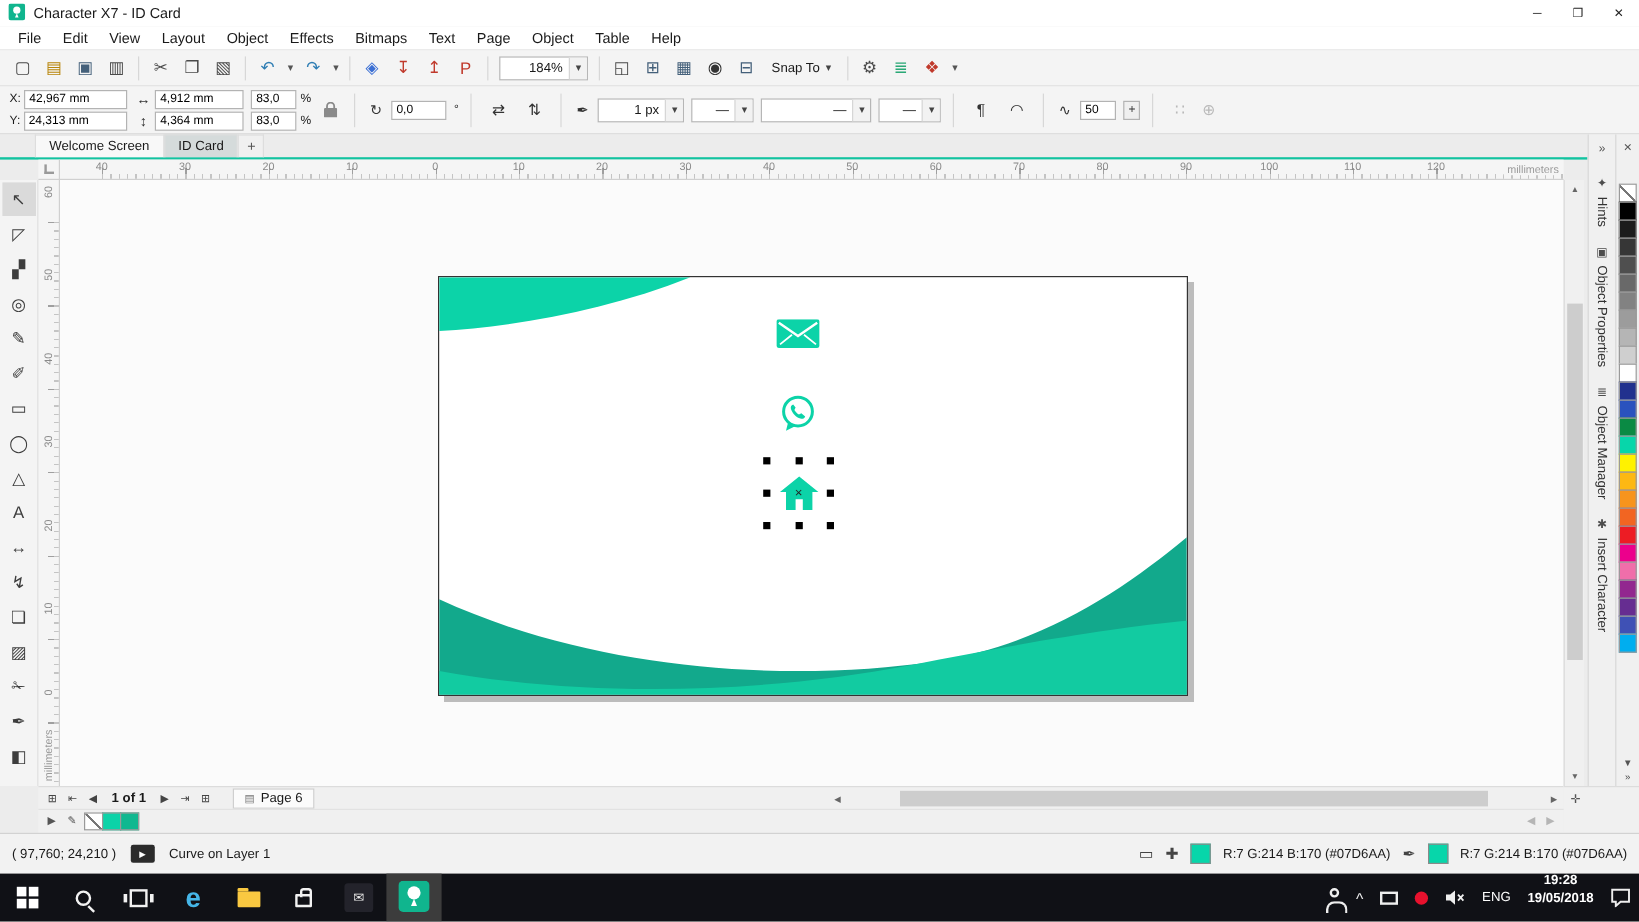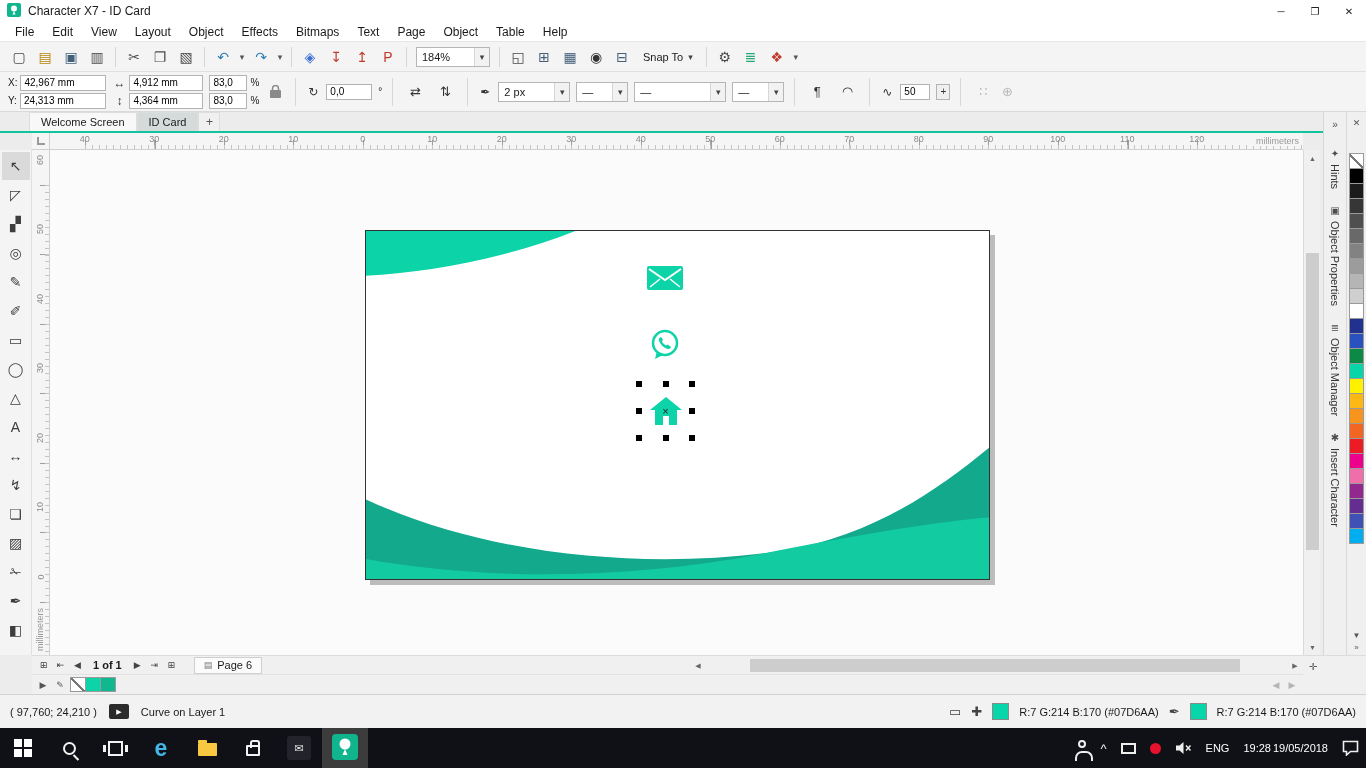--- a/index.html
+++ b/index.html
@@ -24,21 +24,21 @@
 
   
   .toolbar { position:absolute; left:0; top:42px; width:100%; height:30px; background:#f4f4f4;
              border-bottom:1px solid #e0e0e0; display:flex; align-items:center; padding:0 6px; }
   .tb-group { display:flex; align-items:center; }
   .tb-btn { width:26px; height:24px; display:flex; align-items:center; justify-content:center; font-size:14px; }
   .tb-btn.caret-btn { width:12px; font-size:9px; color:#555; }
   .tb-sep { width:1px; height:20px; background:#d7d7d7; margin:0 5px; }
   .combo { height:20px; background:#fff; border:1px solid #b6b6b6; display:flex; align-items:center; }
   .zoom-combo { width:74px; margin:0 4px; }
-  .combo-text { flex:1; padding:0 5px; font-size:11px; white-space:nowrap; }
+  .combo-text { flex:1; padding:0 5px; font-size:11px; white-space:nowrap;text-align:right; }
   .combo-caret { width:15px; align-self:stretch; display:flex; align-items:center; justify-content:center;
                  border-left:1px solid #d6d6d6; background:#f2f2f2; font-size:9px; color:#444; }
   .snap-combo { display:flex; align-items:center; gap:5px; padding:0 8px; height:24px; font-size:11px; }
   .snap-combo .caret { font-size:9px; color:#444; }
 
   
   .propbar { position:absolute; left:0; top:72px; width:100%; height:40px; background:#f4f4f4;
              border-bottom:1px solid #d9d9d9; display:flex; align-items:center; padding:0 8px; gap:6px; }
   .pb-stack { display:flex; flex-direction:column; gap:2px; }
   .pb-row { display:flex; align-items:center; gap:3px; }
@@ -203,21 +203,21 @@
   .mail-icon { width:24px; height:24px; background:#23232b; border-radius:3px; display:flex;
                align-items:center; justify-content:center; font-size:11px; color:#e8e8e8; }
   .tray { margin-left:auto; display:flex; align-items:center; }
   .tray-btn { padding:0 7px; height:100%; display:flex; align-items:center; justify-content:center; font-size:11px; gap:2px; }
   .person-icon { position:relative; width:8px; height:8px; border:2px solid #eee; border-radius:50%; margin-bottom:8px; }
   .person-icon::after { content:""; position:absolute; left:-5px; top:9px; width:14px; height:8px;
                         border:2px solid #eee; border-bottom:none; border-radius:7px 7px 0 0; }
   .chevron-glyph { font-size:13px; color:#eee; }
   .tablet-icon { width:15px; height:11px; border:2px solid #eee; }
   .red-dot { width:11px; height:11px; border-radius:50%; }
-  .clock { display:flex; flex-direction:row; align-items:center; justify-content:flex-start; line-height:13px; }
+  .clock { display:flex; flex-direction:column; align-items:center; justify-content:flex-start; line-height:13px;font-weight:bold; }
 </style>
 </head>
 <body>
 
 <div id="app">
 
   <header class="titlebar">
     <span style="--corel: #10b58e;">
       <svg width="14" height="14">
           <rect width="14" height="14" rx="2" style="fill:var(--corel)"></rect>
@@ -342,21 +342,21 @@
     <span class="pb-sep"></span>
     <span class="pb-icon">↻</span>
     <input class="pb-input rot" value="0,0" style="">
     <span class="pb-label">°</span>
     <span class="pb-sep"></span>
     <button class="pb-btn">⇄</button>
     <button class="pb-btn">⇅</button>
     <span class="pb-sep"></span>
     <span class="pb-icon">✒</span>
     <div class="combo" style="width:72px">
-      <span class="combo-text">2 px</span>
+      <span class="combo-text">1 px</span>
       <span class="combo-caret">▾</span>
     </div>
     <div class="combo line-combo">
       <span class="combo-text">—</span>
       <span class="combo-caret">▾</span>
     </div>
     <div class="combo line-combo wide">
       <span class="combo-text">—</span>
       <span class="combo-caret">▾</span>
     </div>

